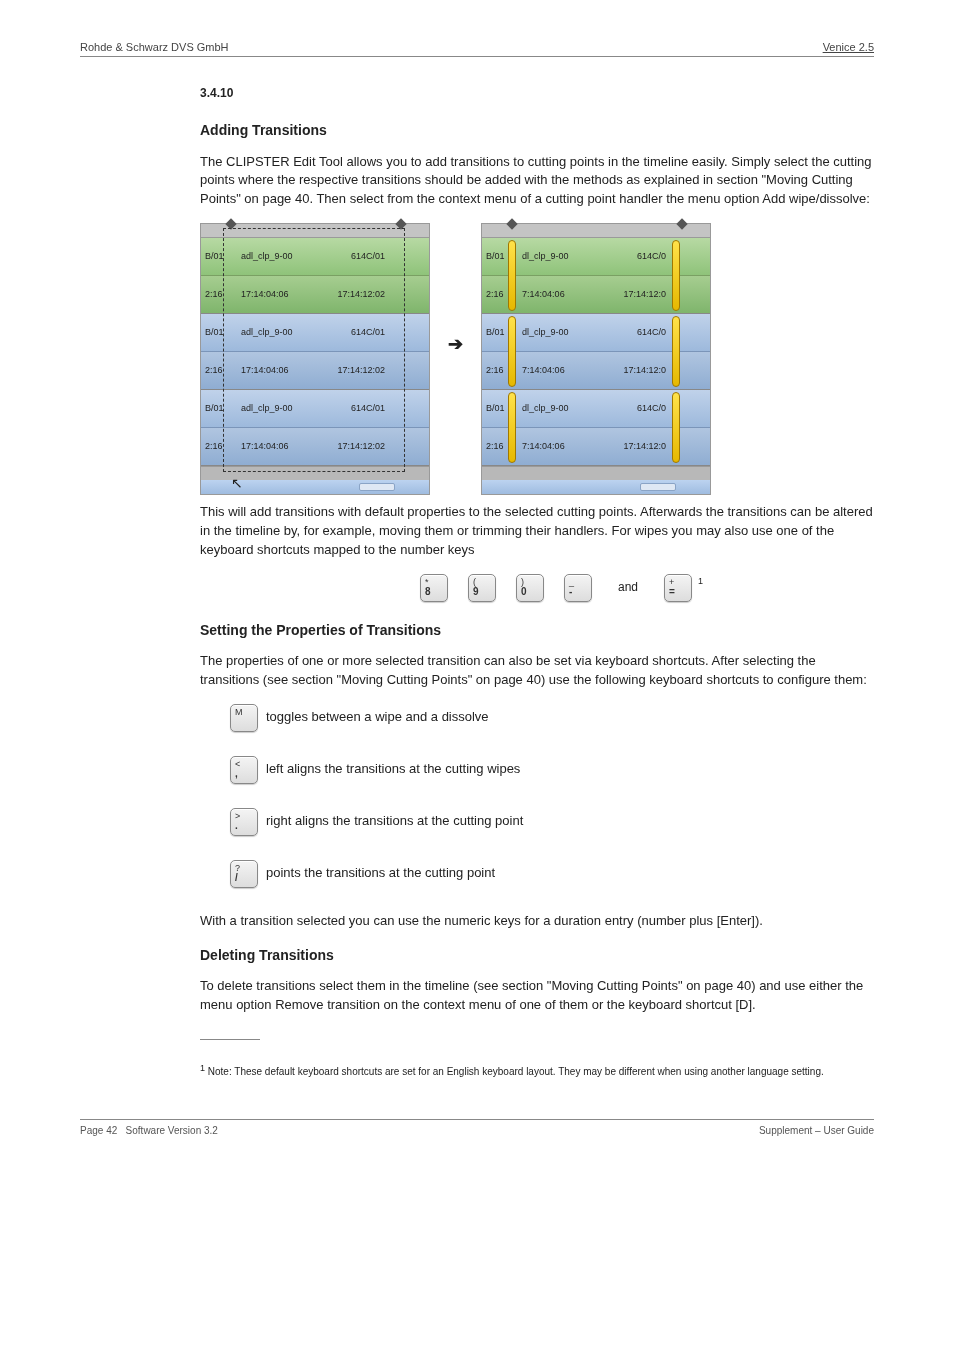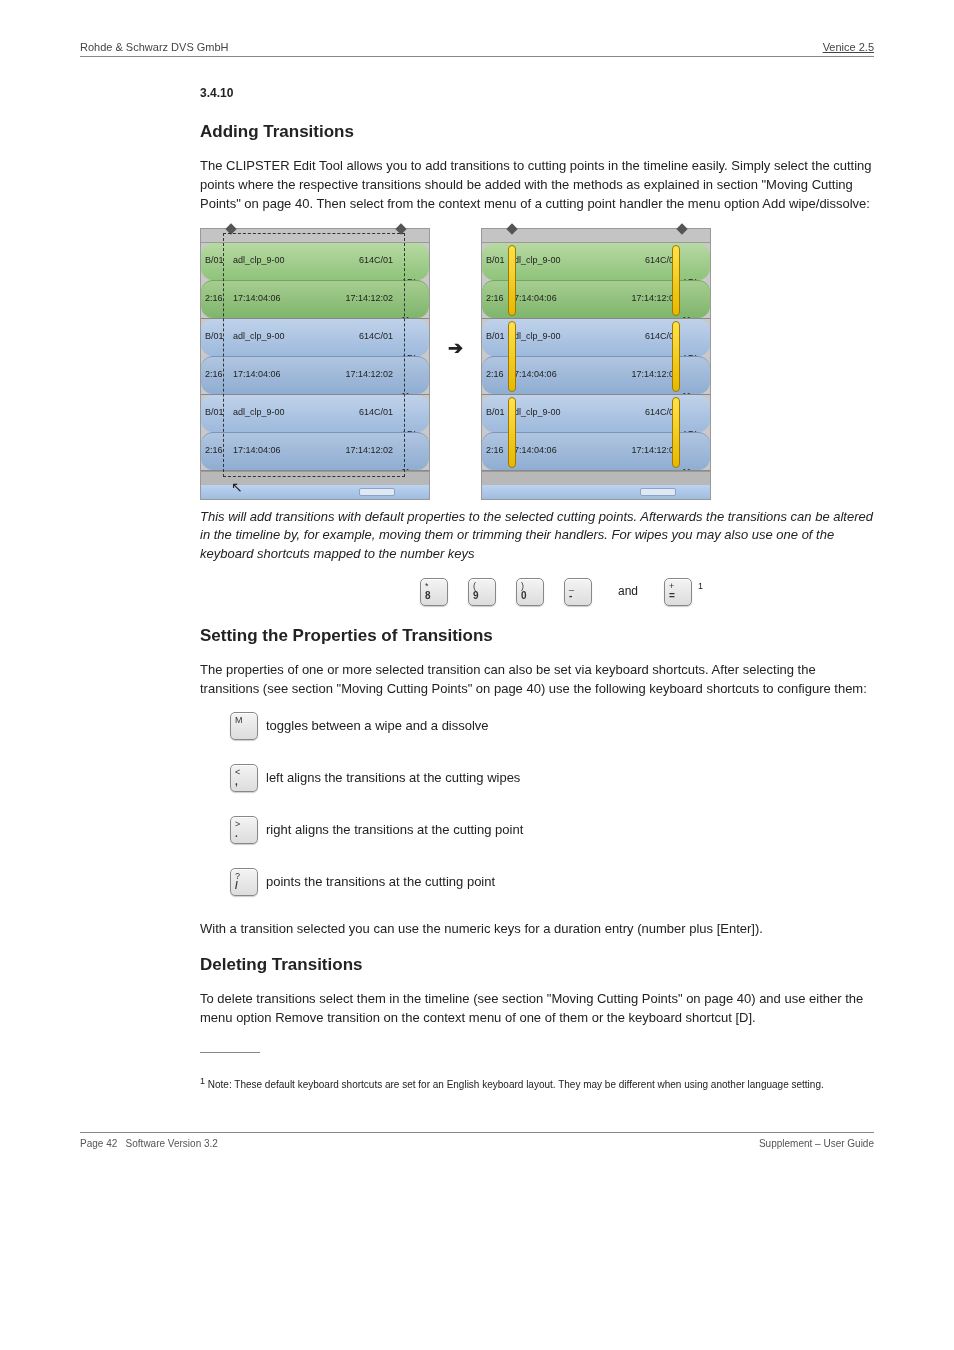--- a/index.html
+++ b/index.html
@@ -15,21 +15,21 @@
   .page-header {
     display: flex;
     justify-content: space-between;
     font-size: 11px;
     color: #444;
     margin-bottom: 0;
   }
   .doc-title { text-decoration: underline; }
   .rule { border-top: 1px solid #888; margin-bottom: 28px; }
   h3.sec-num { font-size: 12px; font-weight: bold; margin: 0 0 18px 120px; }
-  h3.sec-title { font-size: 17px; font-weight: bold; margin: 4px 0 12px 120px; }
+  h3.sec-title { font-size: 14px; font-weight: bold; margin: 4px 0 12px 120px; }
   p.para { margin: 0 0 14px 120px; }
   ul.bul { margin: 0 0 14px 150px; padding: 0; }
   ul.bul li { list-style: disc; margin-bottom: 24px; }
   .kbd {
     display: inline-block;
     min-width: 28px;
     height: 28px;
     border: 1px solid #888;
     border-radius: 5px;
     background: linear-gradient(#f4f4f4,#ddd);
@@ -56,21 +56,21 @@
     color: #222;
     position: relative;
   }
   .tl-head {
     height: 14px;
     background: #c4c4c4;
     border-bottom: 1px solid #9a9a9a;
     position: relative;
   }
   .track { height: 76px; border-bottom: 1px solid #888; display:flex; flex-direction:column; position:relative; }
-  .sub { flex:1; display:flex; align-items:center; padding:0 4px; gap:8px; white-space:nowrap; overflow:hidden; position:relative;border-radius:12px; }
+  .sub { flex:1; display:flex; align-items:center; padding:0 4px; gap:16px; white-space:nowrap; overflow:hidden; position:relative; }
   .sub.top-green { background: linear-gradient(#b7d9a3,#8fc37a); }
   .sub.top-blue  { background: linear-gradient(#c0d2ea,#9db9dc); }
   .sub.bot-green { background: linear-gradient(#a6cd90,#7fb56c); border-top:1px solid #7aa063; }
   .sub.bot-blue  { background: linear-gradient(#b0c5e0,#8fadd2); border-top:1px solid #7b95b9; }
   .edge { width:20px; flex:0 0 20px; overflow:hidden; text-overflow:clip; }
   .mid { flex:1; text-align:left; }
   .mid2 { flex:0 0 auto; }
   .right-edge { width:24px; flex:0 0 24px; overflow:hidden;margin-top:43px; }
   .tl-scroll {
     height: 14px;
@@ -248,21 +248,21 @@
       <div class="marker" style="left:26px;"></div>
       <div class="marker" style="left:190px;"></div>
     </div>
     <div class="tl-gray-gap"></div>
     <div class="tl-scroll">
         <div class="thumb"></div>
       </div>
   </div>
 </div>
 
-<p class="para" style="margin-top:8px;font-style:italic;">This will add transitions with default properties to the selected cutting points. Afterwards the transitions can be altered in the timeline by, for example, moving them or trimming their handlers. For wipes you may also use one of the keyboard shortcuts mapped to the number keys</p>
+<p class="para" style="margin-top:8px;">This will add transitions with default properties to the selected cutting points. Afterwards the transitions can be altered in the timeline by, for example, moving them or trimming their handlers. For wipes you may also use one of the keyboard shortcuts mapped to the number keys</p>
 
 <div class="key-row">
   <span class="kbd">
       <span class="top">*</span>
       <span class="bot">8</span>
     </span>
   <span class="kbd">
       <span class="top">(</span>
       <span class="bot">9</span>
     </span>

